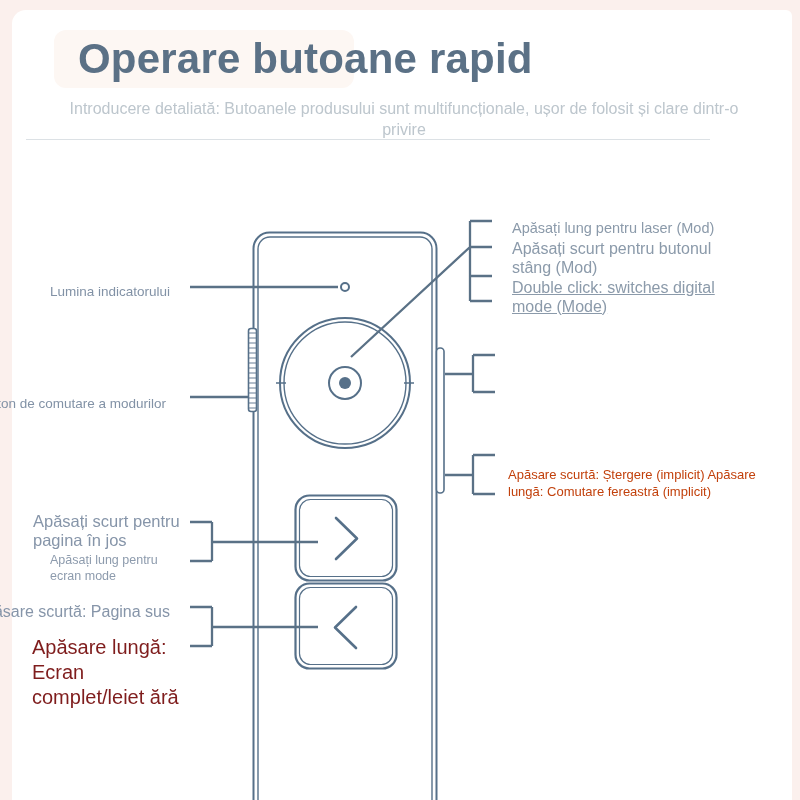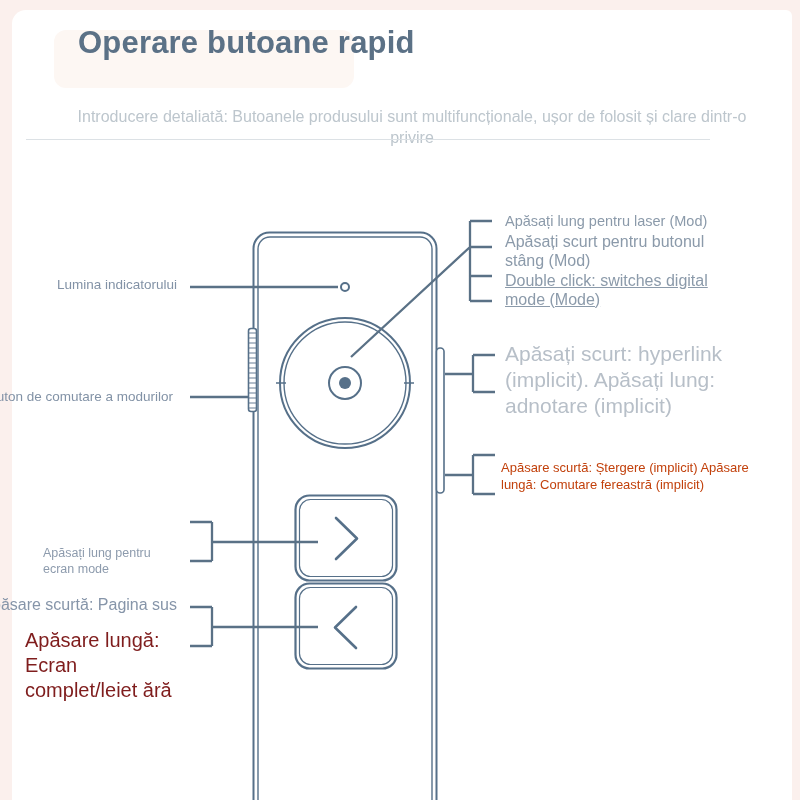--- a/index.html
+++ b/index.html
@@ -12,35 +12,35 @@
   .page{position:relative;width:800px;height:800px;}
   .card{
     position:absolute;left:12px;top:10px;right:8px;bottom:0;
     background:#ffffff;border-radius:14px 6px 0 0;
   }
   .title-tint{
     position:absolute;left:54px;top:30px;width:300px;height:58px;
     background:#fdf7f3;border-radius:12px;
   }
   .page-title{
-    position:absolute;left:78px;top:24px;margin:0;
-    font-size:31px;line-height:38px;font-weight:600;
+    position:absolute;left:78px;top:40px;margin:0;
+    font-size:42px;line-height:38px;font-weight:600;
     color:#5b7186;letter-spacing:0.2px;
   }
   .subtitle{
-    position:absolute;left:50px;top:94px;width:700px;margin:12px;
+    position:absolute;left:50px;top:94px;width:700px;margin:4px;
     font-size:16px;line-height:21px;text-align:center;
     color:#bdc6cd;font-weight:500;
   }
   .divider{
     position:absolute;left:26px;top:139px;width:684px;height:1px;
     background:#dce1e5;
   }
   svg.diagram{position:absolute;left:0;top:0;}
-  .lbl{position:absolute;margin:0;}
+  .lbl{position:absolute;margin:7px;}
   .r-align{text-align:right;}
   .c-align{}
   .lbl-md{font-size:13.5px;line-height:16px;color:#8292a6;}
   .lbl-big-left{font-size:16.5px;line-height:19px;color:#8695a9;}
   .lbl-sm-left{font-size:12.5px;line-height:15.5px;color:#8d9bad;}
   .lbl-pageup{font-size:16px;line-height:18px;color:#8695a9;}
   .lbl-fullscreen{font-size:20px;line-height:25px;color:#7f1d1d;}
   .lbl-r{font-size:14.5px;line-height:17px;color:#8b9aaa;}
   .lbl-r-big{font-size:16px;line-height:18.5px;color:#8b9aaa;}
   .lbl-r-sm{font-size:13.5px;line-height:16px;color:#8b9aaa;}
@@ -94,22 +94,22 @@
       <path d="M190 607 H212 M190 646 H212 M212 607 V646 M212 627 H318"></path>
 
       <path d="M351 357 L470 247 M470 221 V301 M470 221 H492 M470 247 H492 M470 276 H492 M470 301 H492"></path>
       <path d="M445 374 H473 M473 355 V392 M473 355 H495 M473 392 H495"></path>
       <path d="M445 475 H473 M473 455 V494 M473 455 H495 M473 494 H495"></path>
     </g>
   </svg>
 
   <p class="lbl lbl-md r-align" style="right:623px;top:277px;width:220px;">Lumina indicatorului</p>
   <p class="lbl lbl-md r-align" style="right:627px;top:389px;width:240px;">Buton de comutare a modurilor</p>
+  <p class="lbl lbl-big-left c-align" style="left:26px;top:505px;width:170px;">Apăsați scurt pentru pagina în jos</p>
   <p class="lbl lbl-sm-left c-align" style="left:43px;top:546px;width:124px;">Apăsați lung pentru ecran mode</p>
   <p class="lbl lbl-pageup r-align" style="right:623px;top:596px;width:260px;">Apăsare scurtă: Pagina sus</p>
   <p class="lbl lbl-fullscreen c-align" style="left:25px;top:628px;width:160px;">Apăsare lungă: Ecran complet/leiet ără</p>
 
   <p class="lbl lbl-r" style="left:505px;top:213px;width:260px;">Apăsați lung pentru laser (Mod)</p>
   <p class="lbl lbl-r-big c-align" style="left:505px;top:233px;width:220px;">Apăsați scurt pentru butonul stâng (Mod)</p>
   <p class="lbl lbl-r-big c-align" style="left:505px;top:272px;width:220px;text-decoration:underline;">Double click: switches digital mode (Mode)</p>
-  <p class="lbl lbl-hyper c-align" style="left:505px;top:341px;width:265px;">Apăsați scurt: hyperlink (implicit). Apăsați lung: adnotare (implicit)</p>
   <p class="lbl lbl-erase c-align" style="left:501px;top:459px;width:272px;">Apăsare scurtă: Ștergere (implicit) Apăsare lungă: Comutare fereastră (implicit)</p>
 </div>
 
 </body></html>

